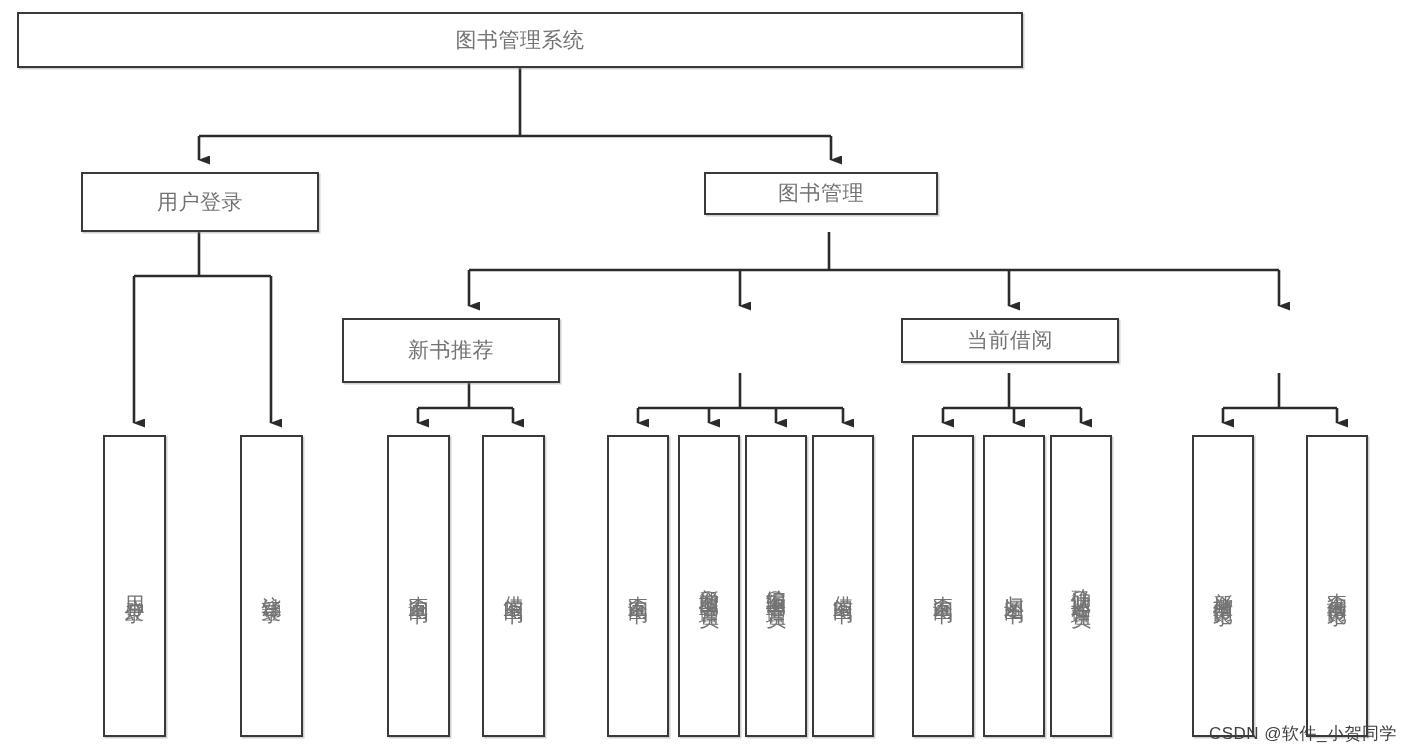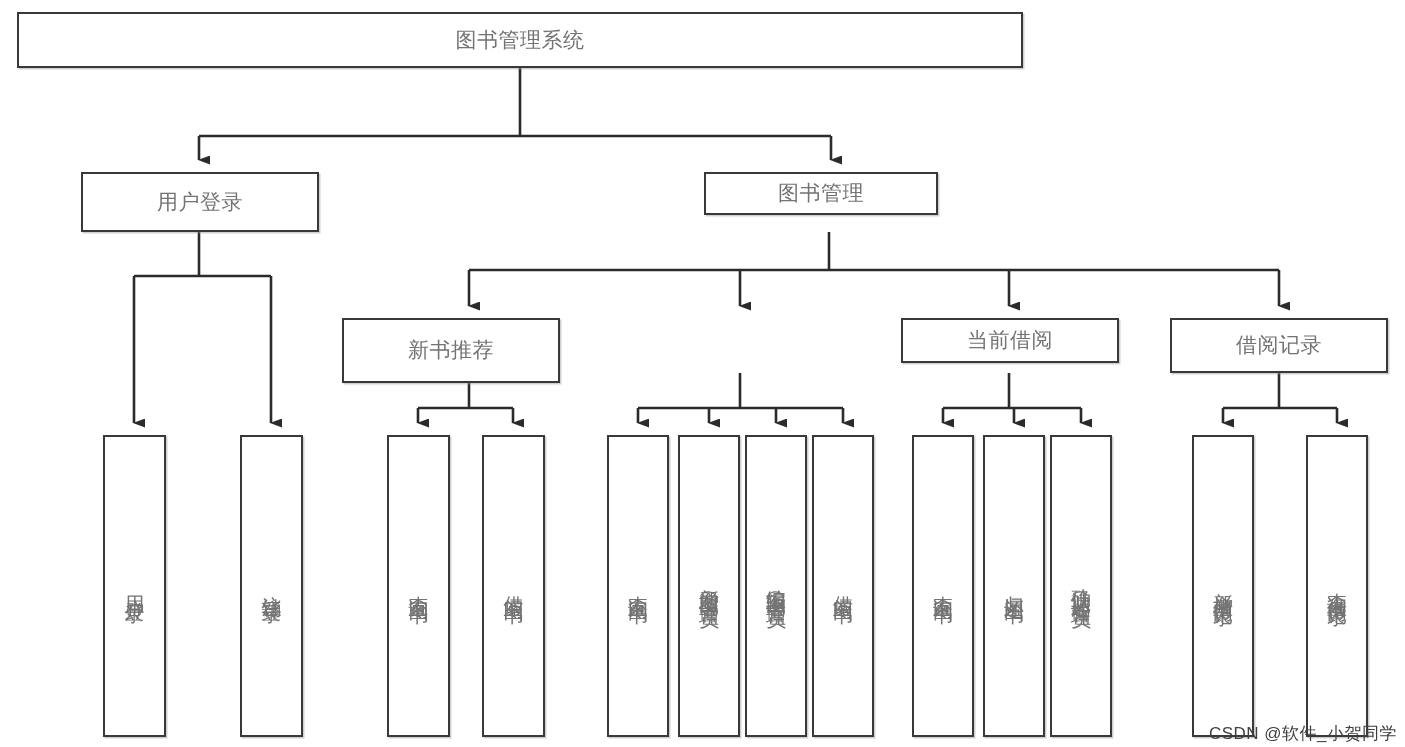--- a/index.html
+++ b/index.html
@@ -126,23 +126,20 @@
   <div class="node-box" style="left:704px;top:172px;width:234px;height:43px;">
     <span class="node-label">图书管理</span>
   </div>
 
   <div class="node-box" style="left:342px;top:318px;width:218px;height:65px;">
     <span class="node-label">新书推荐</span>
   </div>
   <div class="node-box" style="left:901px;top:318px;width:218px;height:45px;">
     <span class="node-label">当前借阅</span>
   </div>
-  <div class="node-box" style="left:1170px;top:318px;width:218px;height:55px;">
-    <span class="node-label">借阅记录</span>
-  </div>
 
   <div class="node-box vertical" style="left:103px;top:435px;width:63px;height:302px;">
     <span class="node-label">用户登录</span>
   </div>
   <div class="node-box vertical" style="left:240px;top:435px;width:63px;height:302px;">
     <span class="node-label">注销登录</span>
   </div>
   <div class="node-box vertical" style="left:387px;top:435px;width:63px;height:302px;">
     <span class="node-label">查询图书</span>
   </div>

